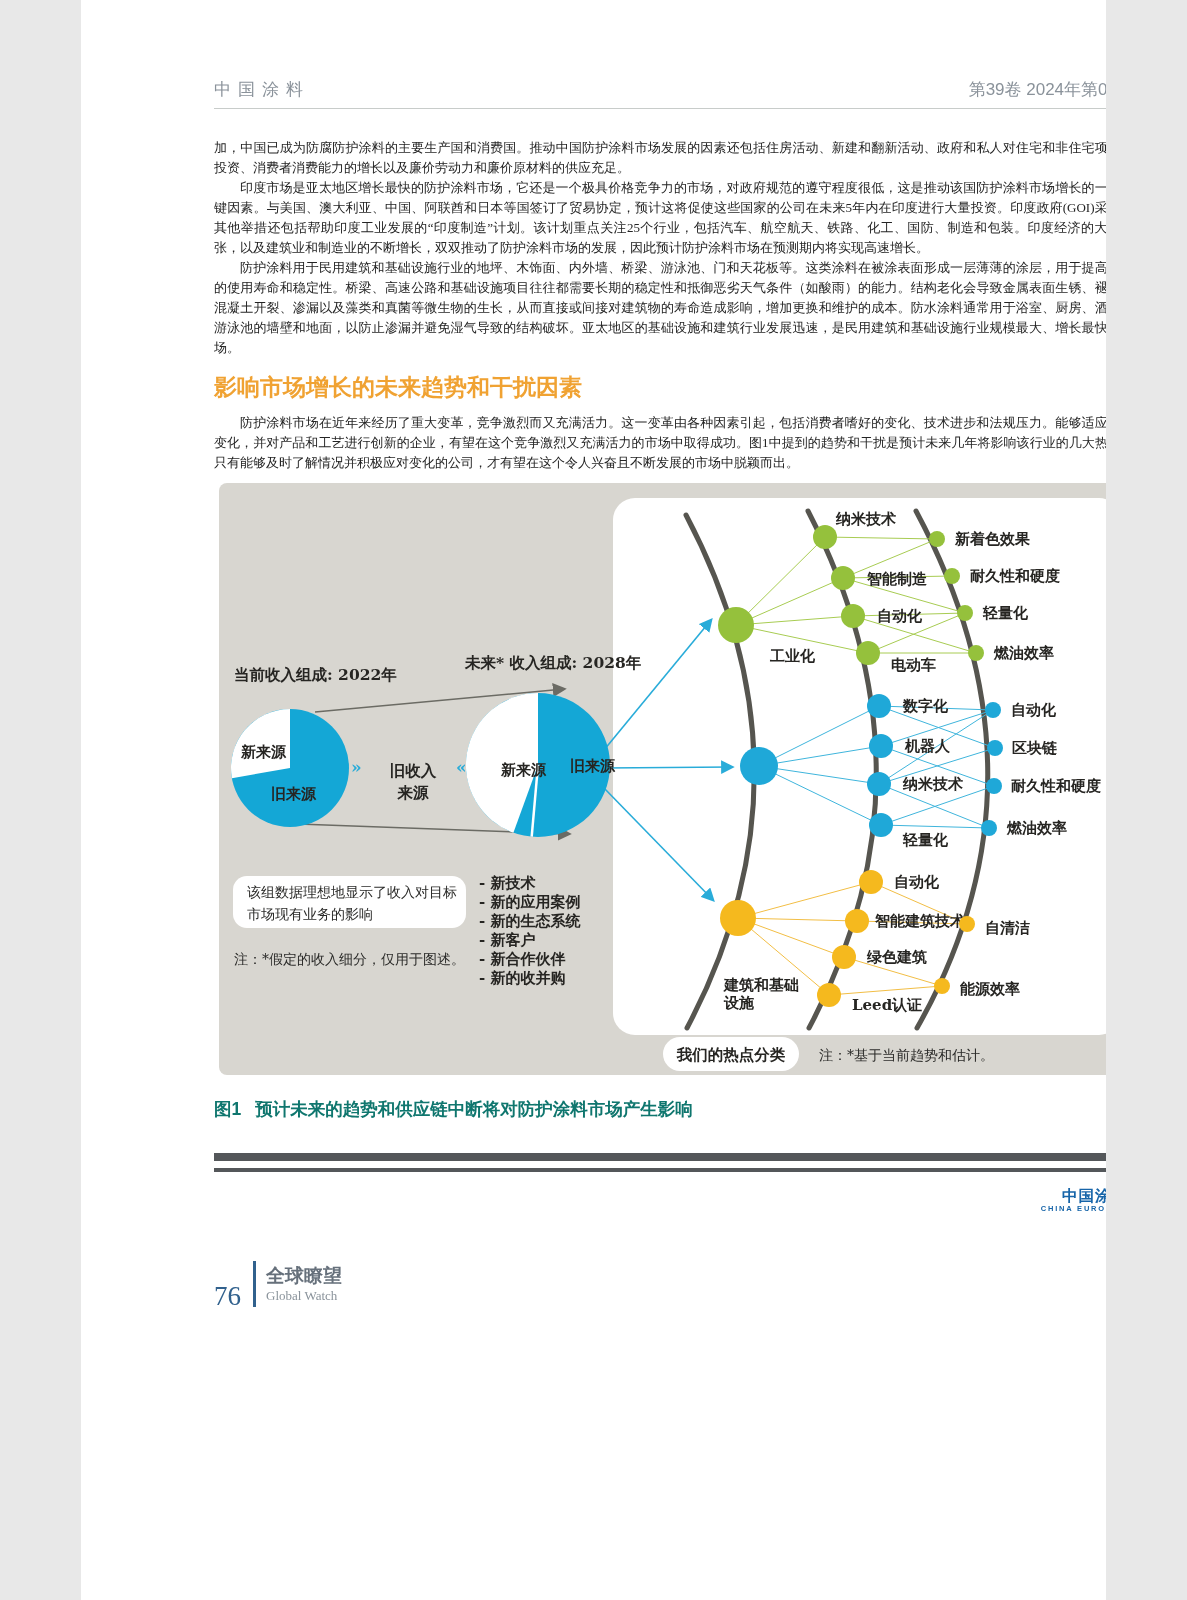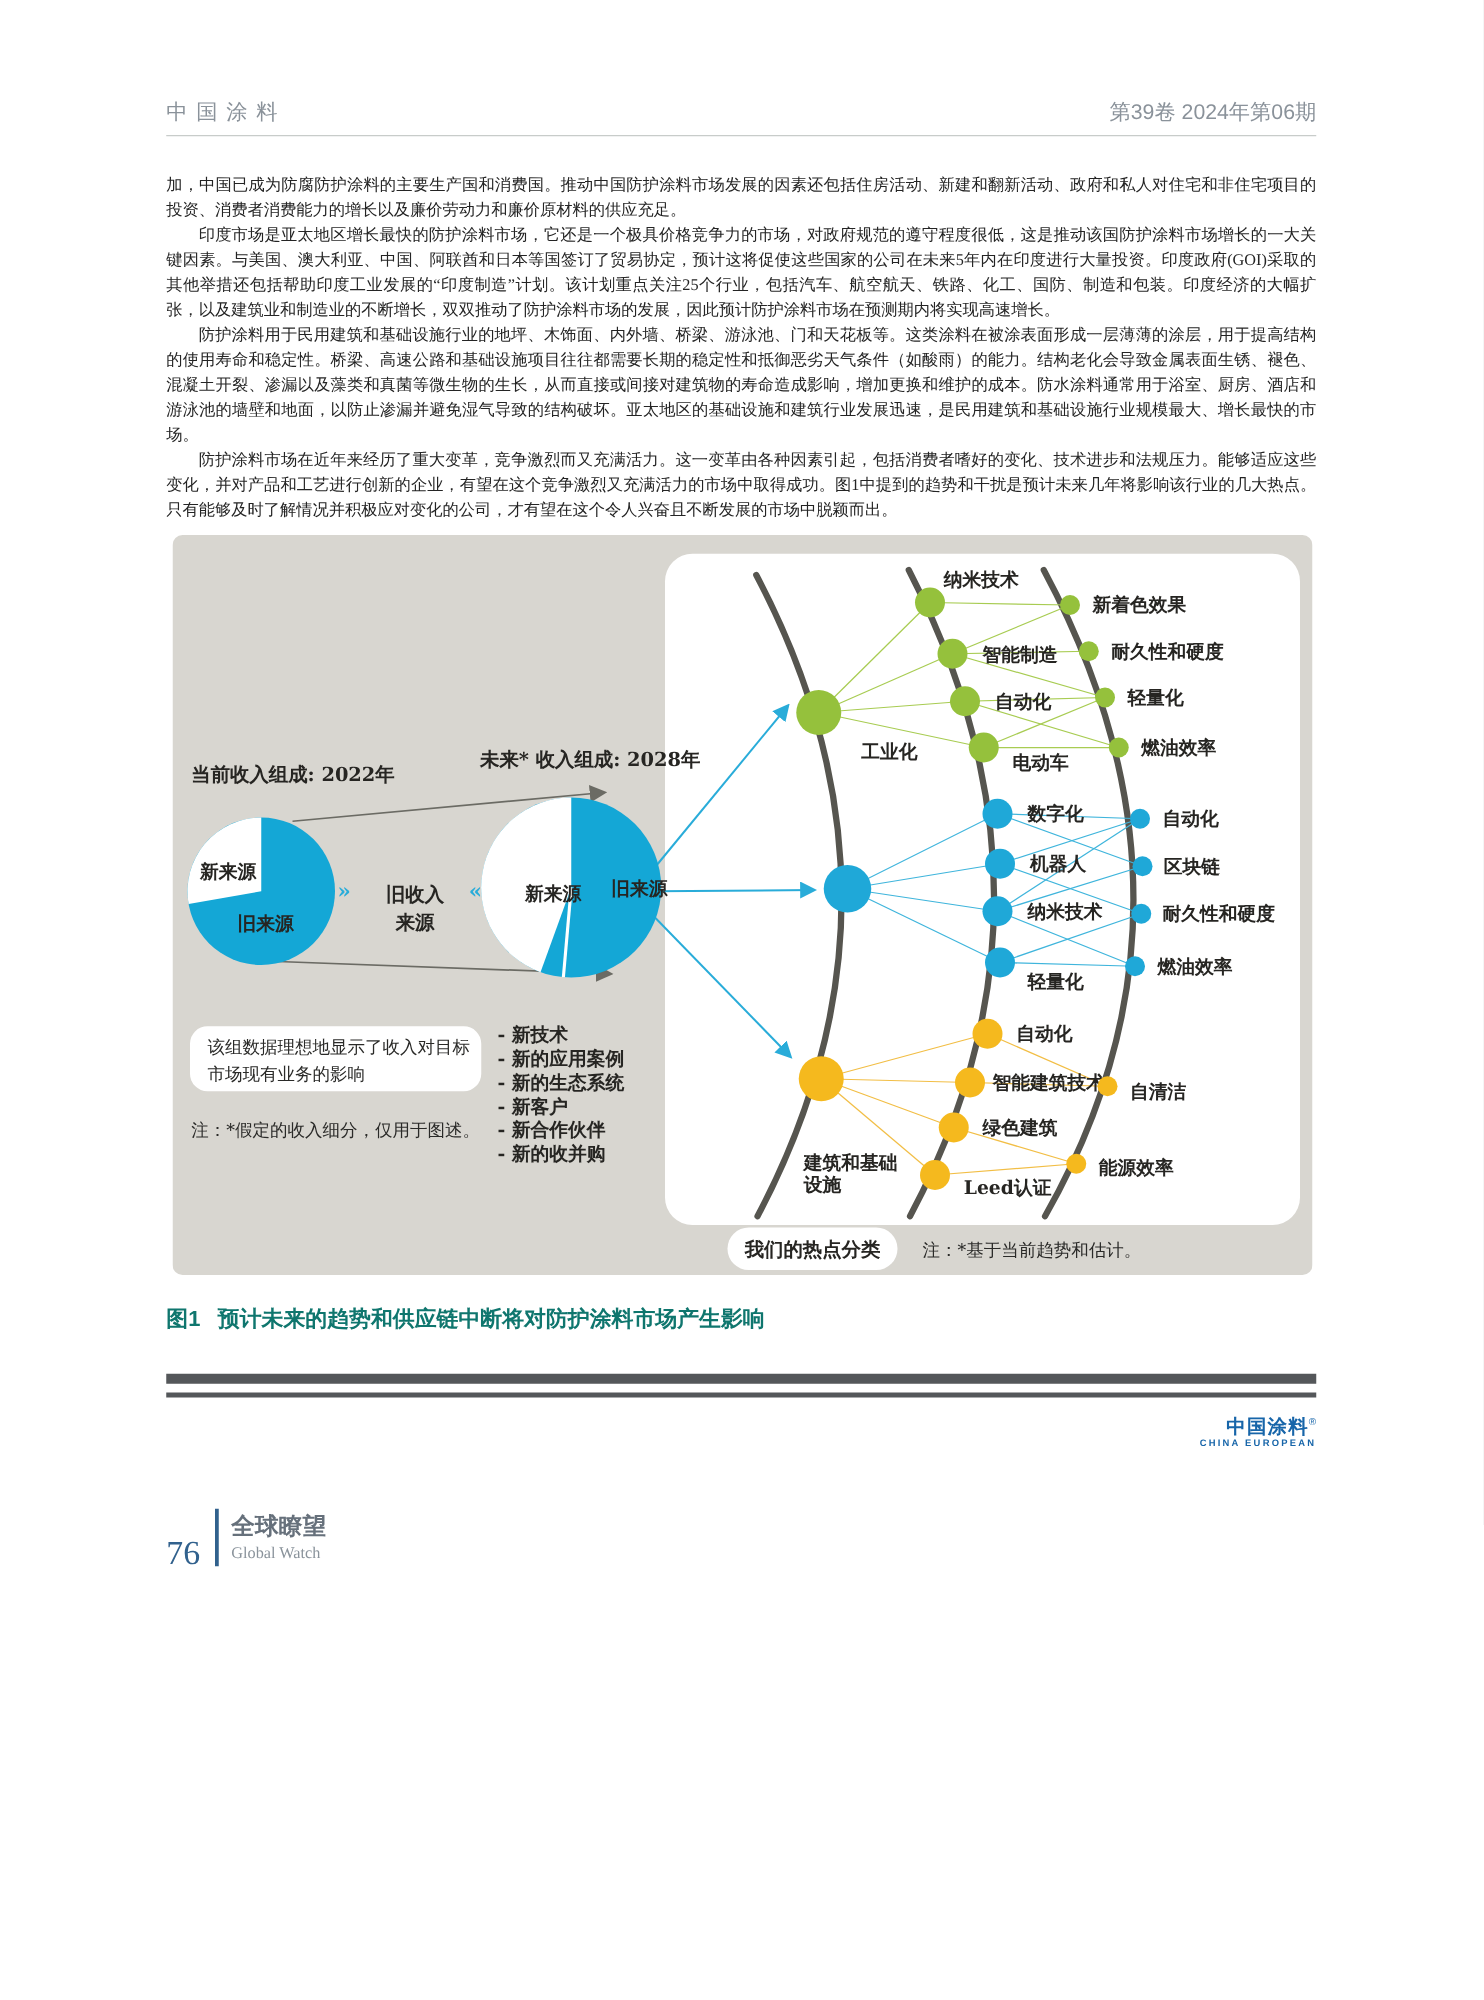--- a/index.html
+++ b/index.html
@@ -1,17 +1,17 @@
 <!DOCTYPE html>
 <html><head>
 <meta charset="utf-8">
 <style>
   html,body{margin:0;padding:0;background:#e8e8e8;}
   .page{
-    width:1187px;height:1600px;margin:0 auto;background:#ffffff;
+    width:1025px;height:1600px;margin:0 auto;background:#ffffff;
     position:relative;overflow:hidden;
     font-family:"Liberation Serif","DejaVu Serif",serif;color:#242424;
   }
   .content{position:absolute;left:133px;width:920px;top:0;}
   
   .hdr{display:flex;justify-content:space-between;align-items:flex-end;
        padding-top:78px;font-family:"Liberation Sans","DejaVu Sans",sans-serif;
        font-size:17px;color:#8A929A;}
   .hdr .jname{letter-spacing:7px;}
   .hdr-rule{border-bottom:1.5px solid #C8CCCA;margin-top:7px;}
@@ -62,20 +62,21 @@
       <span class="jname">中国涂料</span>
       <span>第39卷   2024年第06期</span>
     </div>
     <div class="hdr-rule"></div>
 
     <p class="body first">加，中国已成为防腐防护涂料的主要生产国和消费国。推动中国防护涂料市场发展的因素还包括住房活动、新建和翻新活动、政府和私人对住宅和非住宅项目的投资、消费者消费能力的增长以及廉价劳动力和廉价原材料的供应充足。</p>
     <p class="body indent">印度市场是亚太地区增长最快的防护涂料市场，它还是一个极具价格竞争力的市场，对政府规范的遵守程度很低，这是推动该国防护涂料市场增长的一大关键因素。与美国、澳大利亚、中国、阿联酋和日本等国签订了贸易协定，预计这将促使这些国家的公司在未来5年内在印度进行大量投资。印度政府(GOI)采取的其他举措还包括帮助印度工业发展的“印度制造”计划。该计划重点关注25个行业，包括汽车、航空航天、铁路、化工、国防、制造和包装。印度经济的大幅扩张，以及建筑业和制造业的不断增长，双双推动了防护涂料市场的发展，因此预计防护涂料市场在预测期内将实现高速增长。</p>
 
     <p class="body indent">防护涂料用于民用建筑和基础设施行业的地坪、木饰面、内外墙、桥梁、游泳池、门和天花板等。这类涂料在被涂表面形成一层薄薄的涂层，用于提高结构的使用寿命和稳定性。桥梁、高速公路和基础设施项目往往都需要长期的稳定性和抵御恶劣天气条件（如酸雨）的能力。结构老化会导致金属表面生锈、褪色、混凝土开裂、渗漏以及藻类和真菌等微生物的生长，从而直接或间接对建筑物的寿命造成影响，增加更换和维护的成本。防水涂料通常用于浴室、厨房、酒店和游泳池的墙壁和地面，以防止渗漏并避免湿气导致的结构破坏。亚太地区的基础设施和建筑行业发展迅速，是民用建筑和基础设施行业规模最大、增长最快的市场。</p>
 
+    <h2 class="sec">影响市场增长的未来趋势和干扰因素</h2>
     <p class="body indent">防护涂料市场在近年来经历了重大变革，竞争激烈而又充满活力。这一变革由各种因素引起，包括消费者嗜好的变化、技术进步和法规压力。能够适应这些变化，并对产品和工艺进行创新的企业，有望在这个竞争激烈又充满活力的市场中取得成功。图1中提到的趋势和干扰是预计未来几年将影响该行业的几大热点。只有能够及时了解情况并积极应对变化的公司，才有望在这个令人兴奋且不断发展的市场中脱颖而出。</p>
 
     <div class="figwrap">
       <svg id="fig-svg" width="912" height="592" viewBox="0 0 912 592" xmlns="http://www.w3.org/2000/svg">
         <defs>
           <marker id="mgray" viewBox="0 0 10 10" refX="8" refY="5" markerWidth="10" markerHeight="10" orient="auto">
             <path d="M0,0 L10,5 L0,10 z" fill="#6B6B64"></path>
           </marker>
           <marker id="mcyan" viewBox="0 0 10 10" refX="8" refY="5" markerWidth="8.5" markerHeight="8.5" orient="auto">
             <path d="M0,0 L10,5 L0,10 z" fill="#29ACD9"></path>

